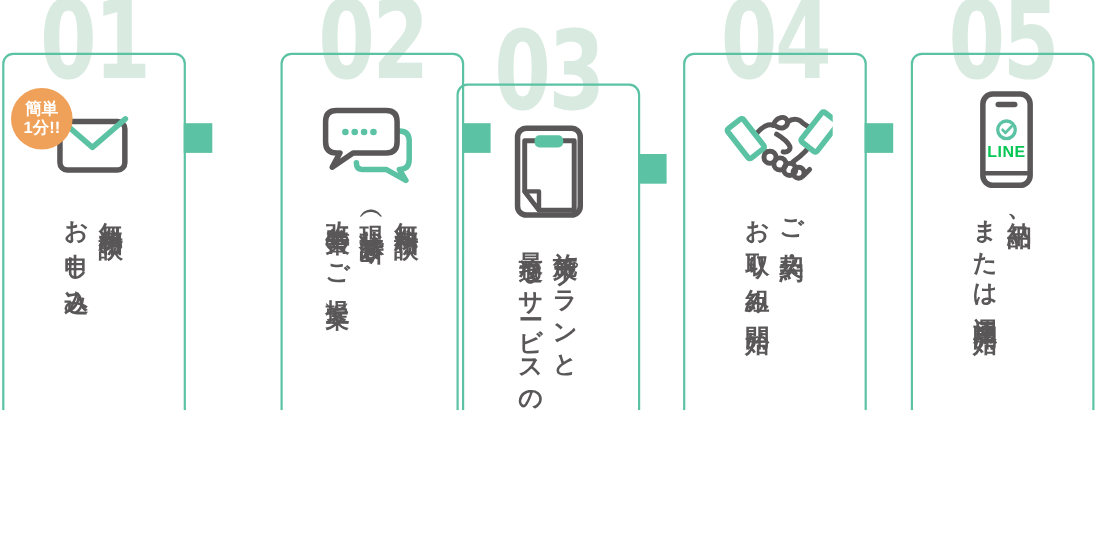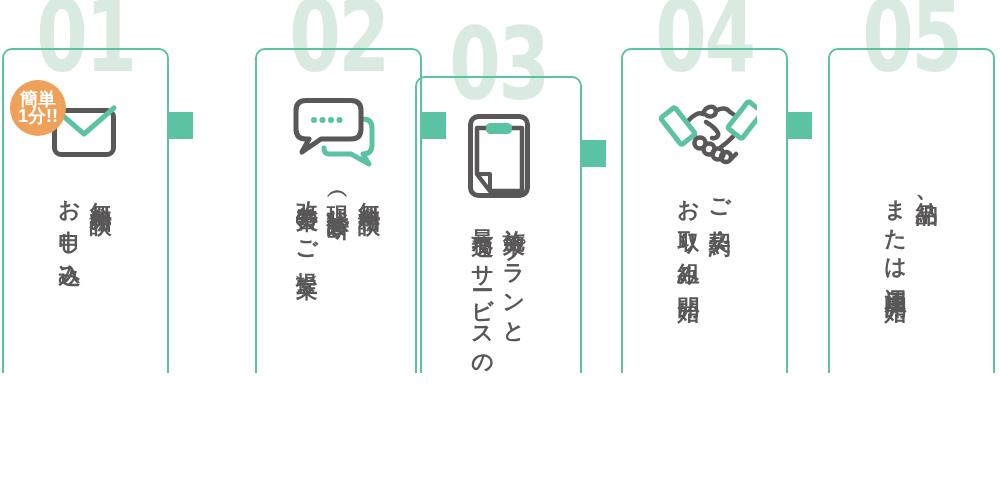--- a/index.html
+++ b/index.html
@@ -21,21 +21,21 @@
 
   .icon{position:absolute;z-index:6;line-height:0;}
   .icon-envelope{left:48px;top:104px;}
   .icon-chat{left:36px;top:96px;}
   .icon-doc{left:51px;top:84px;}
   .icon-hands{left:34px;top:97px;}
   .icon-phone{left:62px;top:82px;}
 
   .badge{position:absolute;top:80px;left:8px;width:56px;height:56px;border-radius:50%;
          background:#F0A159;z-index:7;display:flex;align-items:center;justify-content:center;}
-  .badge span{color:#fff;font-weight:700;font-size:18px;line-height:17px;text-align:center;
+  .badge span{color:#fff;font-weight:700;font-size:15px;line-height:17px;text-align:center;
               white-space:pre-line;}
 
   .label{position:absolute;top:184px;left:0;right:0;display:flex;justify-content:center;z-index:6;}
   .label span{writing-mode:vertical-rl;text-orientation:mixed;white-space:pre-line;
               font-size:22px;line-height:1.42;letter-spacing:4px;font-weight:700;color:#595757;}
 </style>
 </head>
 <body>
 
 <div class="board">
@@ -129,19 +129,29 @@
     <div class="label">
       <span>ご契約・
 お取り組み開始</span>
     </div>
   </section>
 
   <section class="step s5">
     <div class="num"><span>05</span></div>
     <div class="card-bg"></div>
     <div class="card-frame"></div>
+    <div class="icon icon-phone">
+      <svg width="50" height="90" viewBox="0 0 50 90">
+        <rect x="3.5" y="3.5" width="43" height="83" rx="9" fill="#fff" stroke="#595757" stroke-width="5"></rect>
+        <rect x="15" y="10.5" width="20" height="5" rx="2.5" fill="#595757"></rect>
+        <line x1="5" y1="75.5" x2="45" y2="75.5" stroke="#595757" stroke-width="4"></line>
+        <circle cx="25" cy="36" r="8" fill="none" stroke="#5BC2A4" stroke-width="3"></circle>
+        <path d="M21.5 36 l2.5 2.8 l5.5 -5.8" fill="none" stroke="#5BC2A4" stroke-width="2.5" stroke-linecap="round" stroke-linejoin="round"></path>
+        <text x="25" y="61" text-anchor="middle" font-size="14.5" font-weight="bold" letter-spacing="0.5" fill="#06C755" font-family="Liberation Sans, DejaVu Sans, sans-serif">LINE</text>
+      </svg>
+    </div>
     <div class="label">
       <span>納品、
 または運用開始</span>
     </div>
   </section>
 
 </div>
 
 </body></html>

